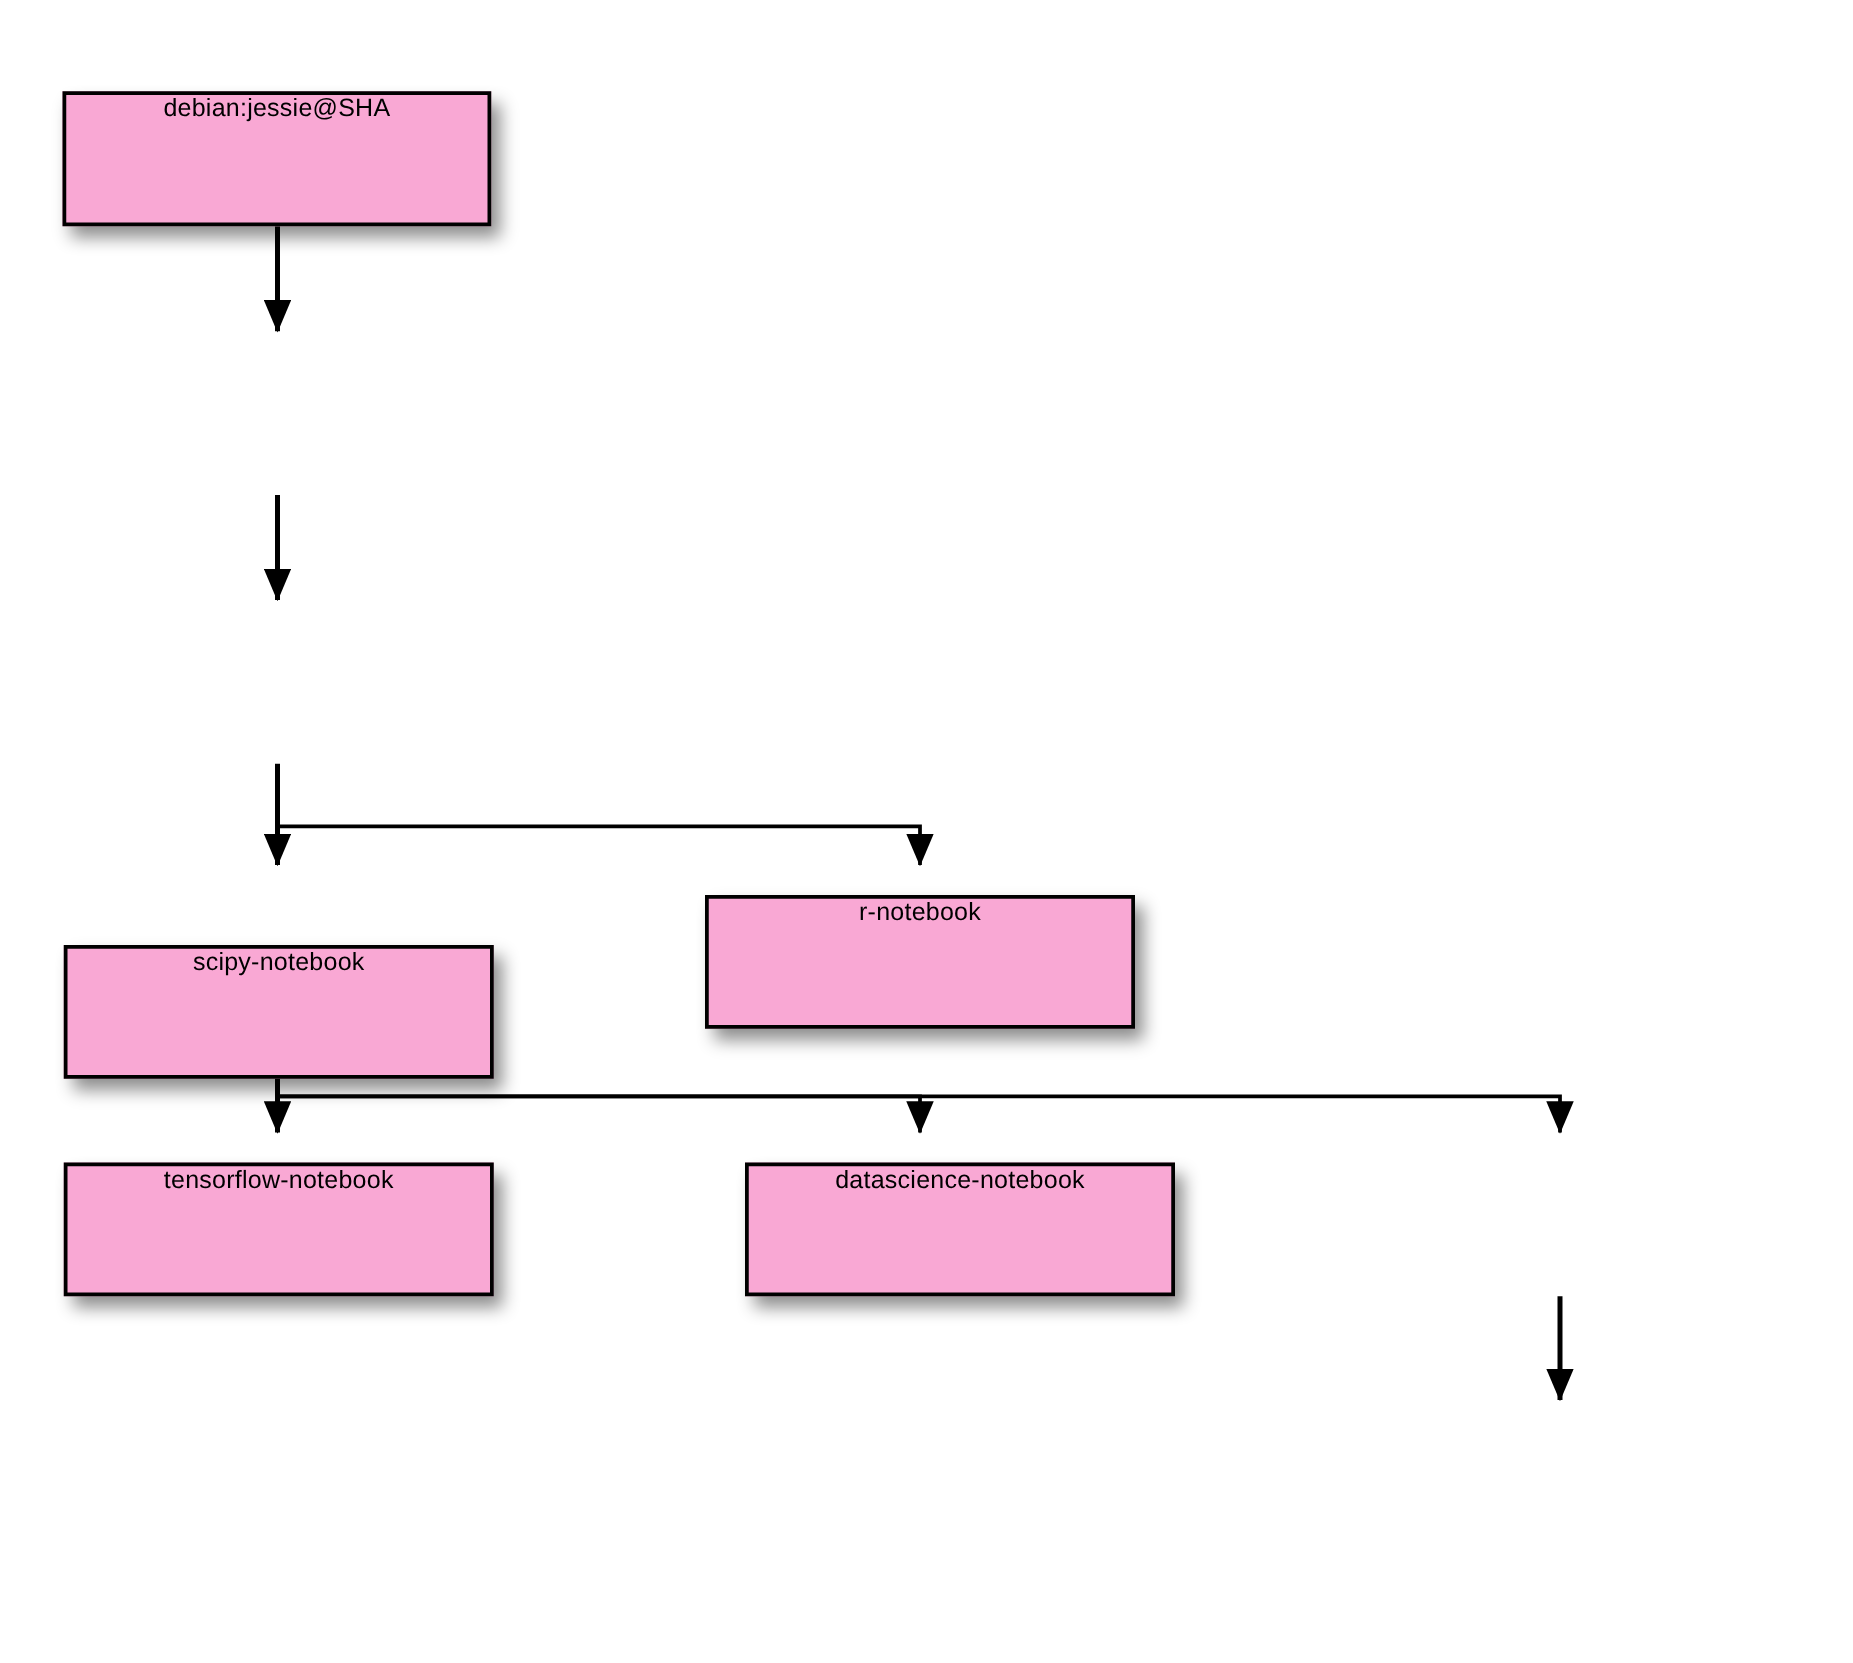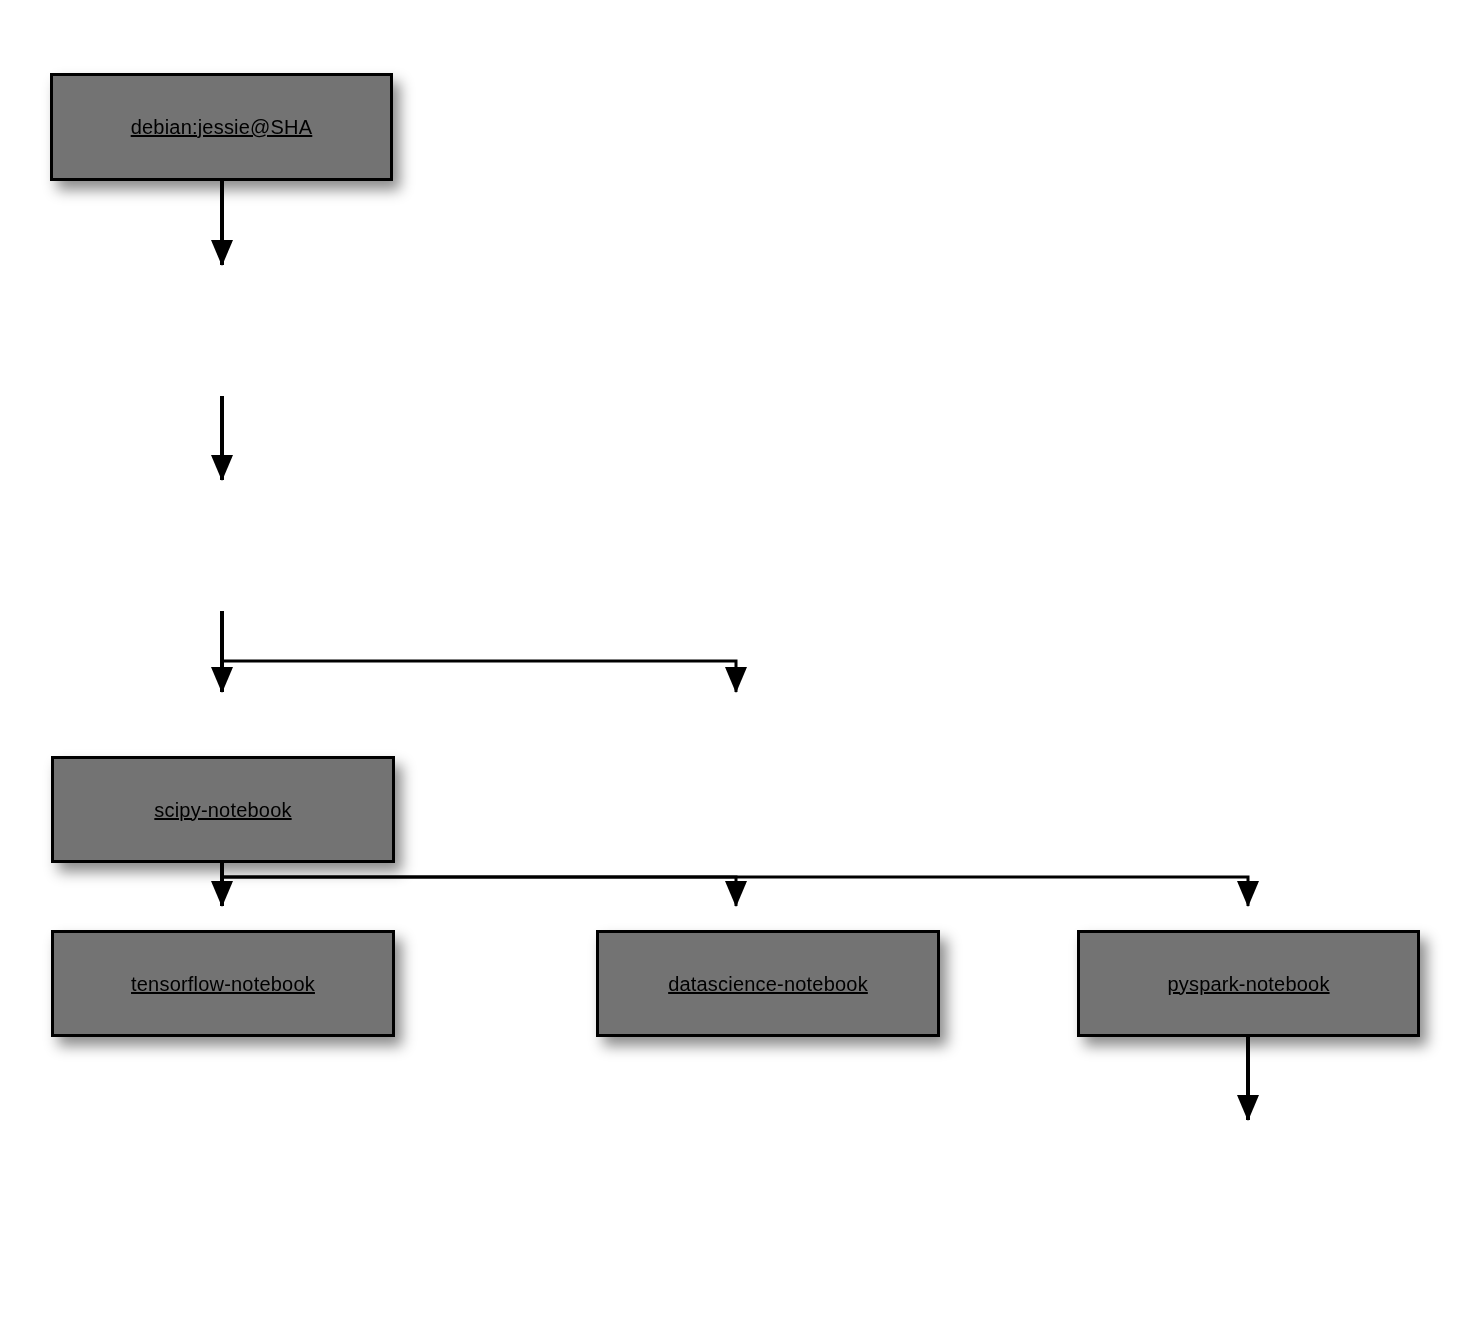--- a/index.html
+++ b/index.html
@@ -22,28 +22,26 @@
     position: absolute;
     left: 0;
     top: 0;
     width: 1482px;
     height: 1330px;
     pointer-events: none;
   }
   .node {
     position: absolute;
     box-sizing: border-box;
-    background: #737373;
+    background: #f9a8d4;
     border: 3px solid #000000;
     display: flex;
-    align-items: center;
     justify-content: center;
     box-shadow: 7px 9px 13px rgba(0,0,0,0.45);
     z-index: 2;
-    text-decoration: underline;
   }
   .node-label {
     font-family: "Liberation Sans", sans-serif;
     font-size: 20px;
     line-height: 1.1;
     color: #000000;
     letter-spacing: 0.2px;
     white-space: nowrap;
     text-align: center;
   }
@@ -99,27 +97,27 @@
   <div class="node" style="left:50px; top:73px; width:343px; height:108px;">
     <span class="node-label">debian:jessie@SHA</span>
   </div>
 
 
 
   <div class="node" style="left:51px; top:756px; width:344px; height:107px;">
     <span class="node-label">scipy-notebook</span>
   </div>
 
+  <div class="node" style="left:564px; top:716px; width:344px; height:107px;">
+    <span class="node-label">r-notebook</span>
+  </div>
 
   <div class="node" style="left:51px; top:930px; width:344px; height:107px;">
     <span class="node-label">tensorflow-notebook</span>
   </div>
 
   <div class="node" style="left:596px; top:930px; width:344px; height:107px;">
     <span class="node-label">datascience-notebook</span>
   </div>
 
-  <div class="node" style="left:1077px; top:930px; width:343px; height:107px;">
-    <span class="node-label">pyspark-notebook</span>
-  </div>
 
 
 </div>
 
 </body></html>

